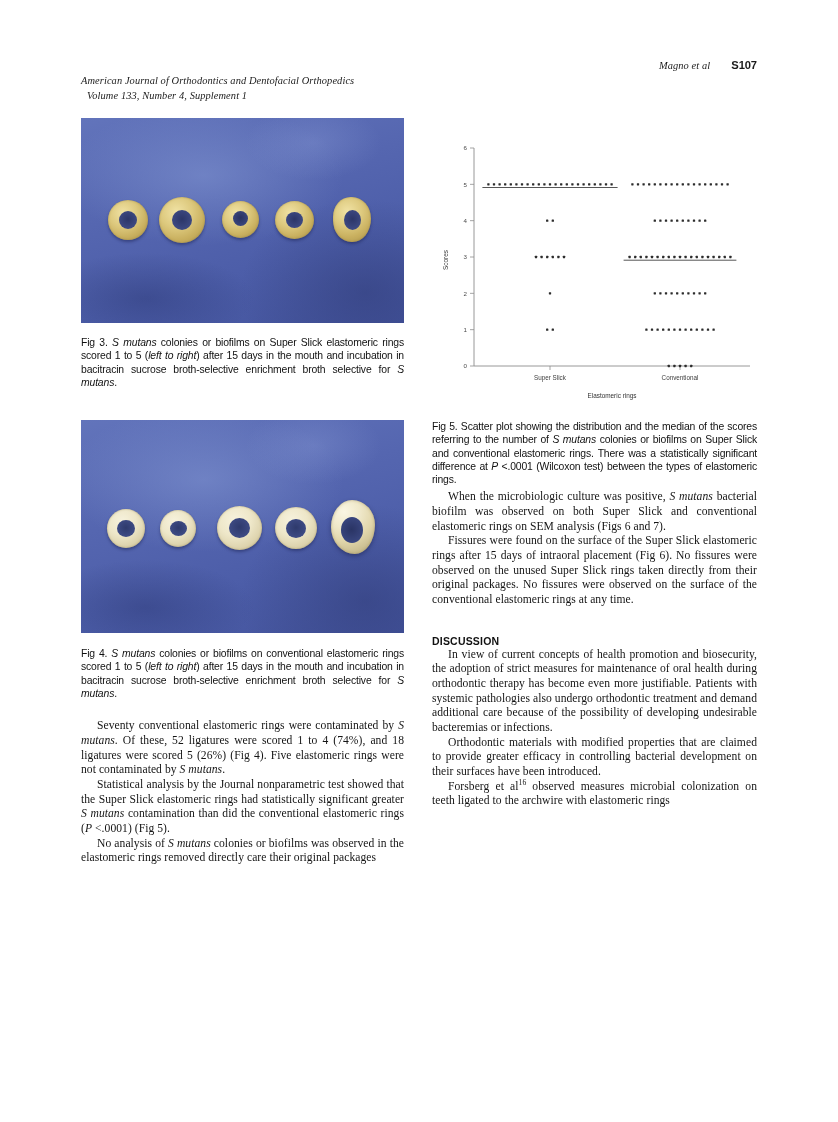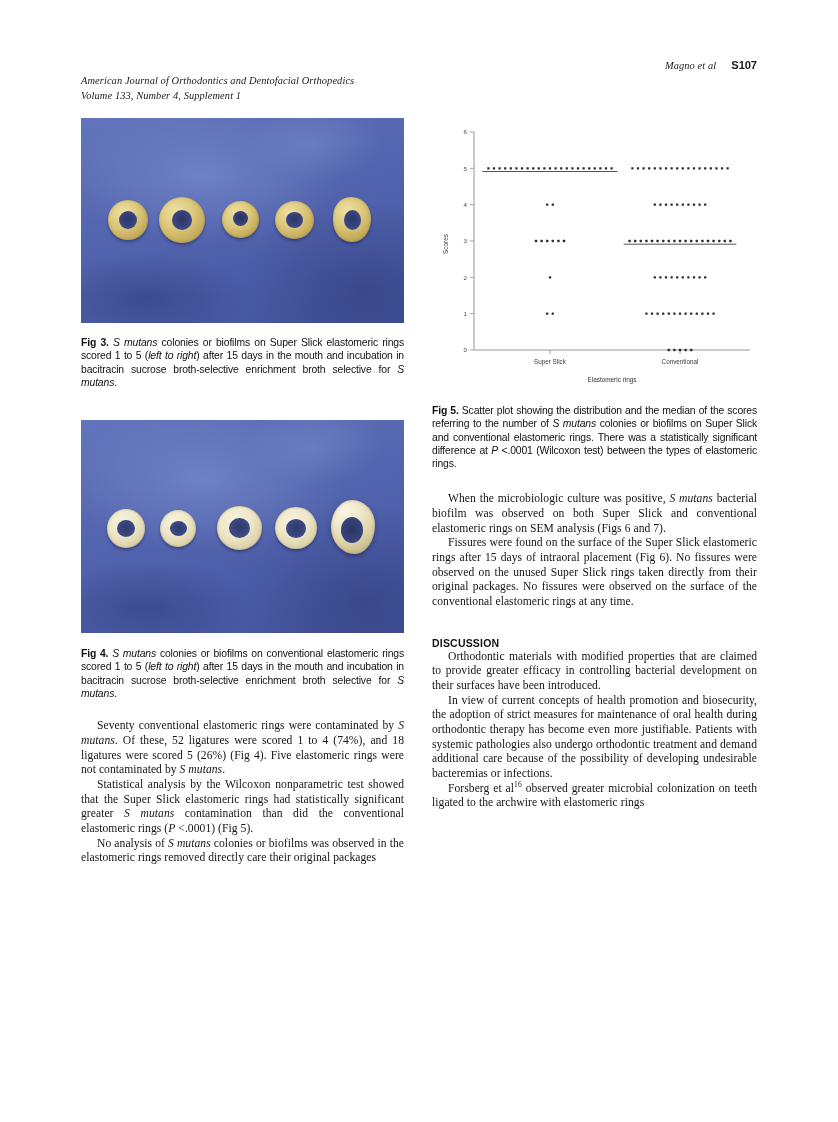--- a/index.html
+++ b/index.html
@@ -35,52 +35,52 @@
   .rh-left {
     position: absolute;
     left: 0; top: 16px;
     font-family: "Liberation Serif", serif;
     font-style: italic;
     font-size: 10.4px;
     line-height: 14.5px;
     color: #1a1a1a;
     letter-spacing: 0.1px;
   }
-  .rh-line2 { display: block; }
+  .rh-line2 { display: block; margin-left: 6px; }
   .rh-right {
     position: absolute;
     right: 0; top: 0;
     font-size: 10.4px;
     line-height: 14.5px;
     white-space: nowrap;
   }
   .rh-authors {
     font-family: "Liberation Serif", serif;
     font-style: italic;
     letter-spacing: 0.1px;
   }
   .rh-pageno {
     font-family: "Liberation Sans", sans-serif;
     font-weight: bold;
     font-size: 11.2px;
-    margin-left: 15px;
+    margin-left: 21px;
     letter-spacing: -0.1px;
   }
 
   
   .col-left {
     position: absolute;
     left: 81px;
     top: 118px;
     width: 323px;
   }
   .col-right {
     position: absolute;
     left: 432px;
-    top: 118px;
+    top: 134px;
     width: 325px;
   }
 
   
   .photo {
     position: relative;
     width: 323px;
     overflow: hidden;
     background: #4f63ab;
   }
@@ -157,21 +157,21 @@
 
   
   .caption {
     font-family: "Liberation Sans", sans-serif;
     font-size: 10.4px;
     line-height: 13.3px;
     color: #111111;
     text-align: justify;
     letter-spacing: -0.15px;
   }
-  .caption b { font-weight: bold; margin-top: 47px; }
+  .caption b { font-weight: normal; margin-top: 47px; }
   .caption i { font-style: italic; }
 
   .cap-fig3 { margin-top: 13px; width: 323px; }
   .cap-fig4 { margin-top: 14px; width: 323px; }
   .cap-fig5 { margin-top: 14px; width: 325px; }
 
   
   .body-text {
     font-family: "Liberation Serif", serif;
     font-size: 11.6px;
@@ -194,21 +194,21 @@
   .section-head {
     font-family: "Liberation Sans", sans-serif;
     font-size: 10.5px;
     font-weight: bold;
     letter-spacing: 0.2px;
     color: #111111;
     margin: 0 0 1px 0;
   }
 
   .txt-left-body { margin-top: 19px; }
-  .txt-right-body { margin-top: 22px; font-family: Liberation Serif, serif; }
+  .txt-right-body { margin-top: 4px; font-family: Liberation Serif, serif; }
   .txt-discussion { margin-top: 27px; }
 
   
   .chart-wrap {
     position: relative;
     width: 325px;
     height: 272px;
   }
   .chart-svg { display: block; }
 
@@ -294,21 +294,21 @@
           </div>
       </div>
     </div>
 
     <div class="caption cap-fig4">
       <b>Fig 4.</b><i> S mutans </i><span>colonies or biofilms on conventional elastomeric rings scored 1 to 5 (</span><i>left to right</i><span>) after 15 days in the mouth and incubation in bacitracin sucrose broth-selective enrichment broth selective for </span><i>S mutans</i><span>.</span>
     </div>
 
     <div class="body-text txt-left-body">
       <p><span>Seventy conventional elastomeric rings were contaminated by </span><i>S mutans</i><span>. Of these, 52 ligatures were scored 1 to 4 (74%), and 18 ligatures were scored 5 (26%) (Fig 4). Five elastomeric rings were not contaminated by </span><i>S mutans</i><span>.</span></p>
-      <p><span>Statistical analysis by the Wilcoxon nonparametric test showed that the Super Slick elastomeric rings had statistically significant greater </span><i>S mutans</i><span> contamination than did the conventional elastomeric rings (</span><i>P</i><span> &lt;.0001) (Fig 5).</span></p>
+      <p><span>Statistical analysis by the Journal nonparametric test showed that the Super Slick elastomeric rings had statistically significant greater </span><i>S mutans</i><span> contamination than did the conventional elastomeric rings (</span><i>P</i><span> &lt;.0001) (Fig 5).</span></p>
       <p><span>No analysis of </span><i>S mutans</i><span> colonies or biofilms was observed in the elastomeric rings removed directly care their original packages</span></p>
     </div>
 
   </div>
 
   <div class="col-right">
 
     <div class="chart-wrap">
       <svg class="chart-svg" width="325" height="272" viewBox="0 0 325 272">
 
@@ -469,21 +469,21 @@
     </div>
 
     <div class="body-text txt-right-body">
       <p><span>When the microbiologic culture was positive, </span><i>S mutans</i><span> bacterial biofilm was observed on both Super Slick and conventional elastomeric rings on SEM analysis (Figs 6 and 7).</span></p>
       <p>Fissures were found on the surface of the Super Slick elastomeric rings after 15 days of intraoral placement (Fig 6). No fissures were observed on the unused Super Slick rings taken directly from their original packages. No fissures were observed on the surface of the conventional elastomeric rings at any time.</p>
     </div>
 
     <div class="txt-discussion">
       <div class="section-head">DISCUSSION</div>
       <div class="body-text">
+        <p>In view of current concepts of health promotion and biosecurity, the adoption of strict measures for maintenance of oral health during orthodontic therapy has become even more justifiable. Patients with systemic pathologies also undergo orthodontic treatment and demand additional care because of the possibility of developing undesirable bacteremias or infections.</p>
         <p>Orthodontic materials with modified properties that are claimed to provide greater efficacy in controlling bacterial development on their surfaces have been introduced.</p>
-        <p>In view of current concepts of health promotion and biosecurity, the adoption of strict measures for maintenance of oral health during orthodontic therapy has become even more justifiable. Patients with systemic pathologies also undergo orthodontic treatment and demand additional care because of the possibility of developing undesirable bacteremias or infections.</p>
-        <p><span>Forsberg et al</span><sup>16</sup><span> observed greater microbial colonization on teeth ligated to the archwire with elastomeric rings</span></p>
+        <p><span>Forsberg et al</span><sup>16</sup><span> observed measures microbial colonization on teeth ligated to the archwire with elastomeric rings</span></p>
       </div>
     </div>
 
   </div>
 
 </div>
 
 </body></html>

